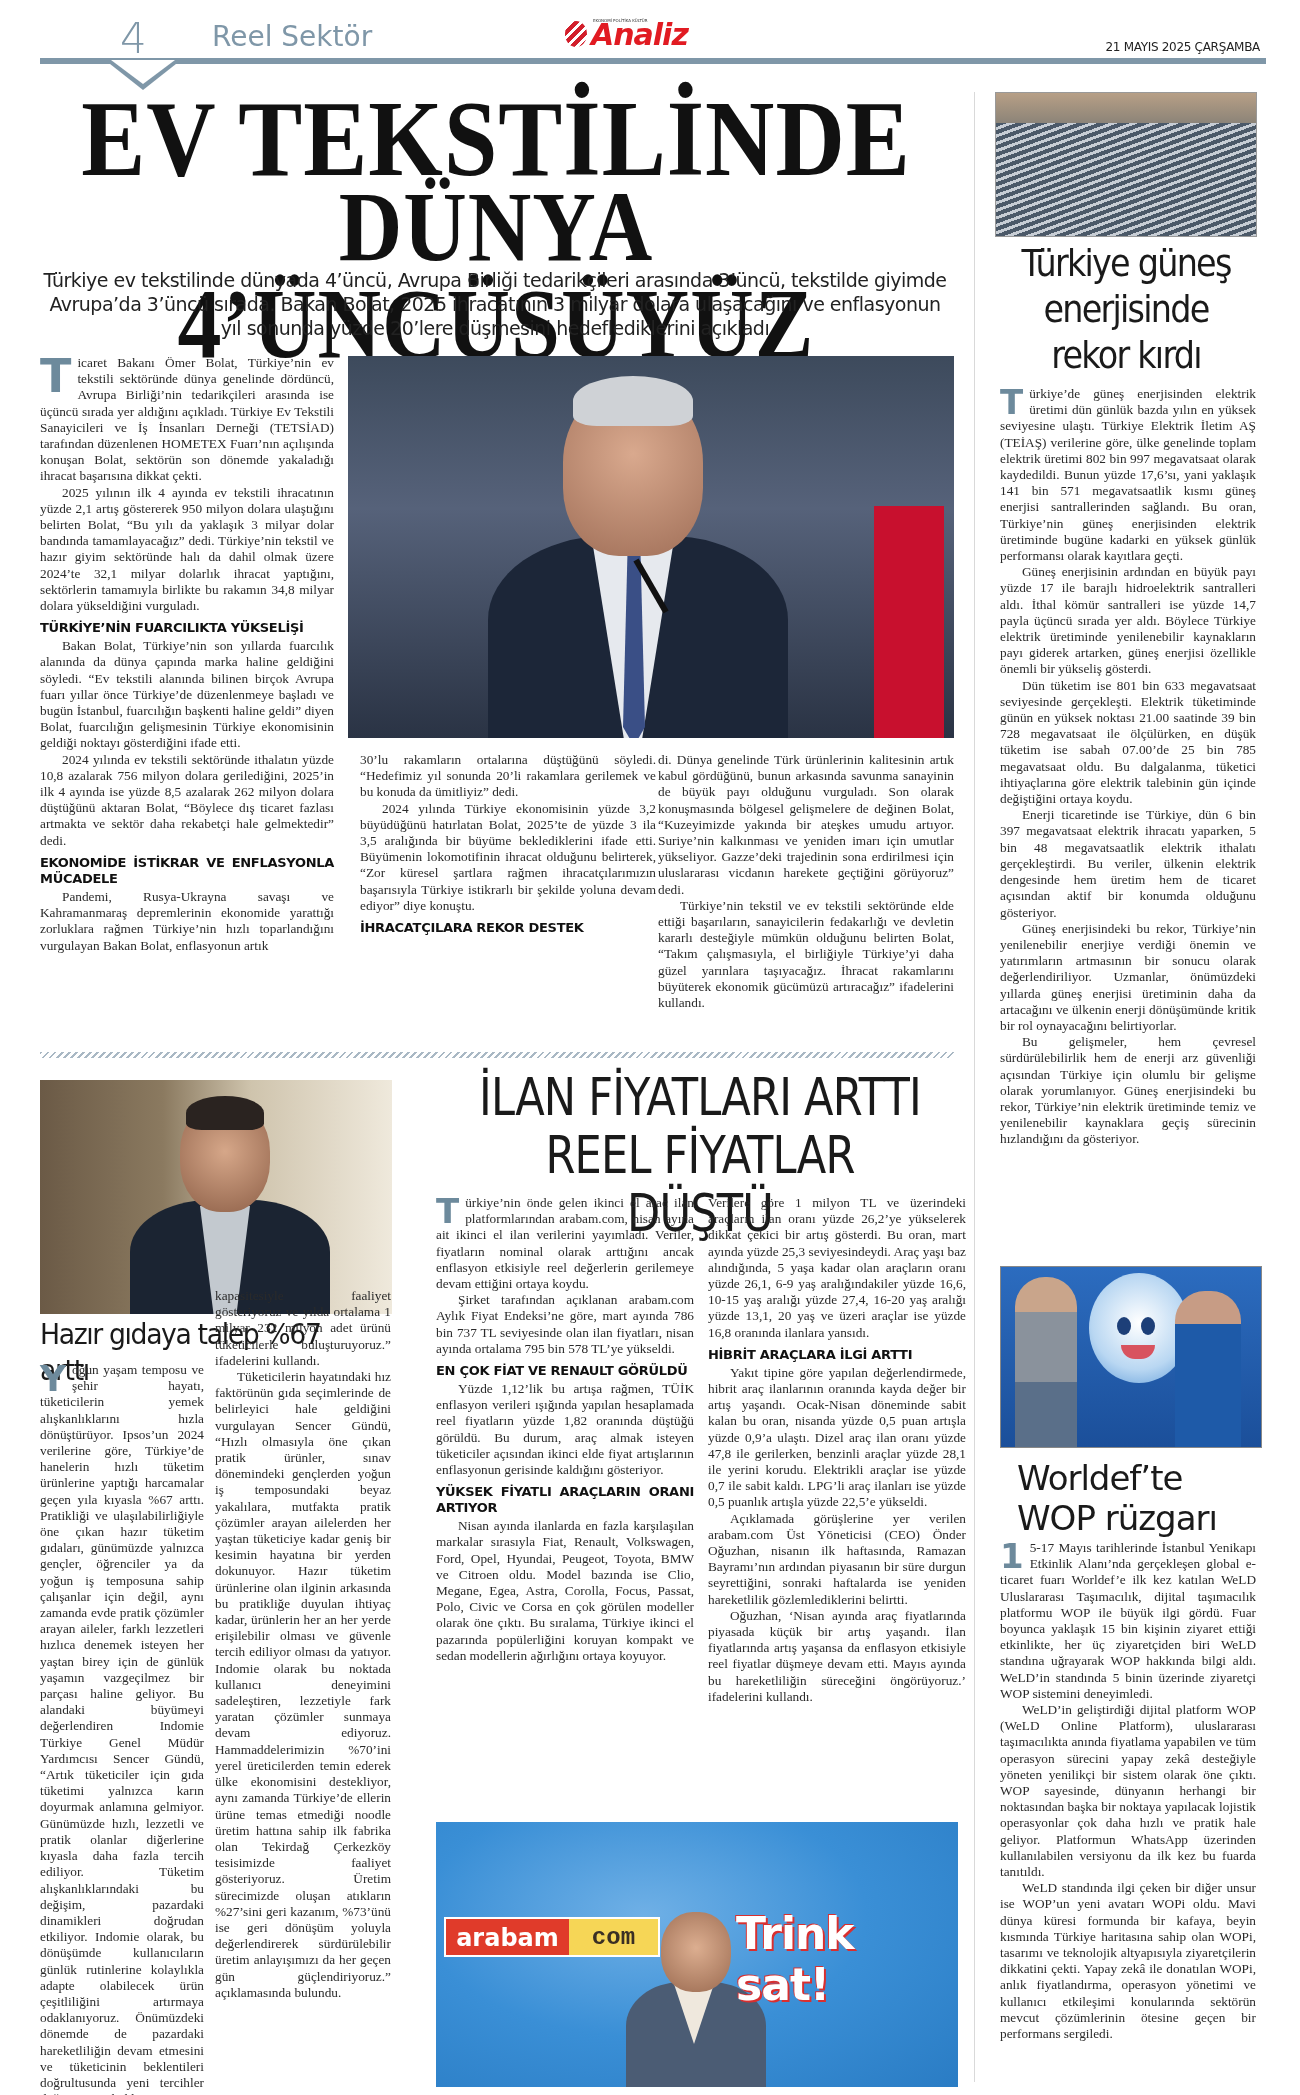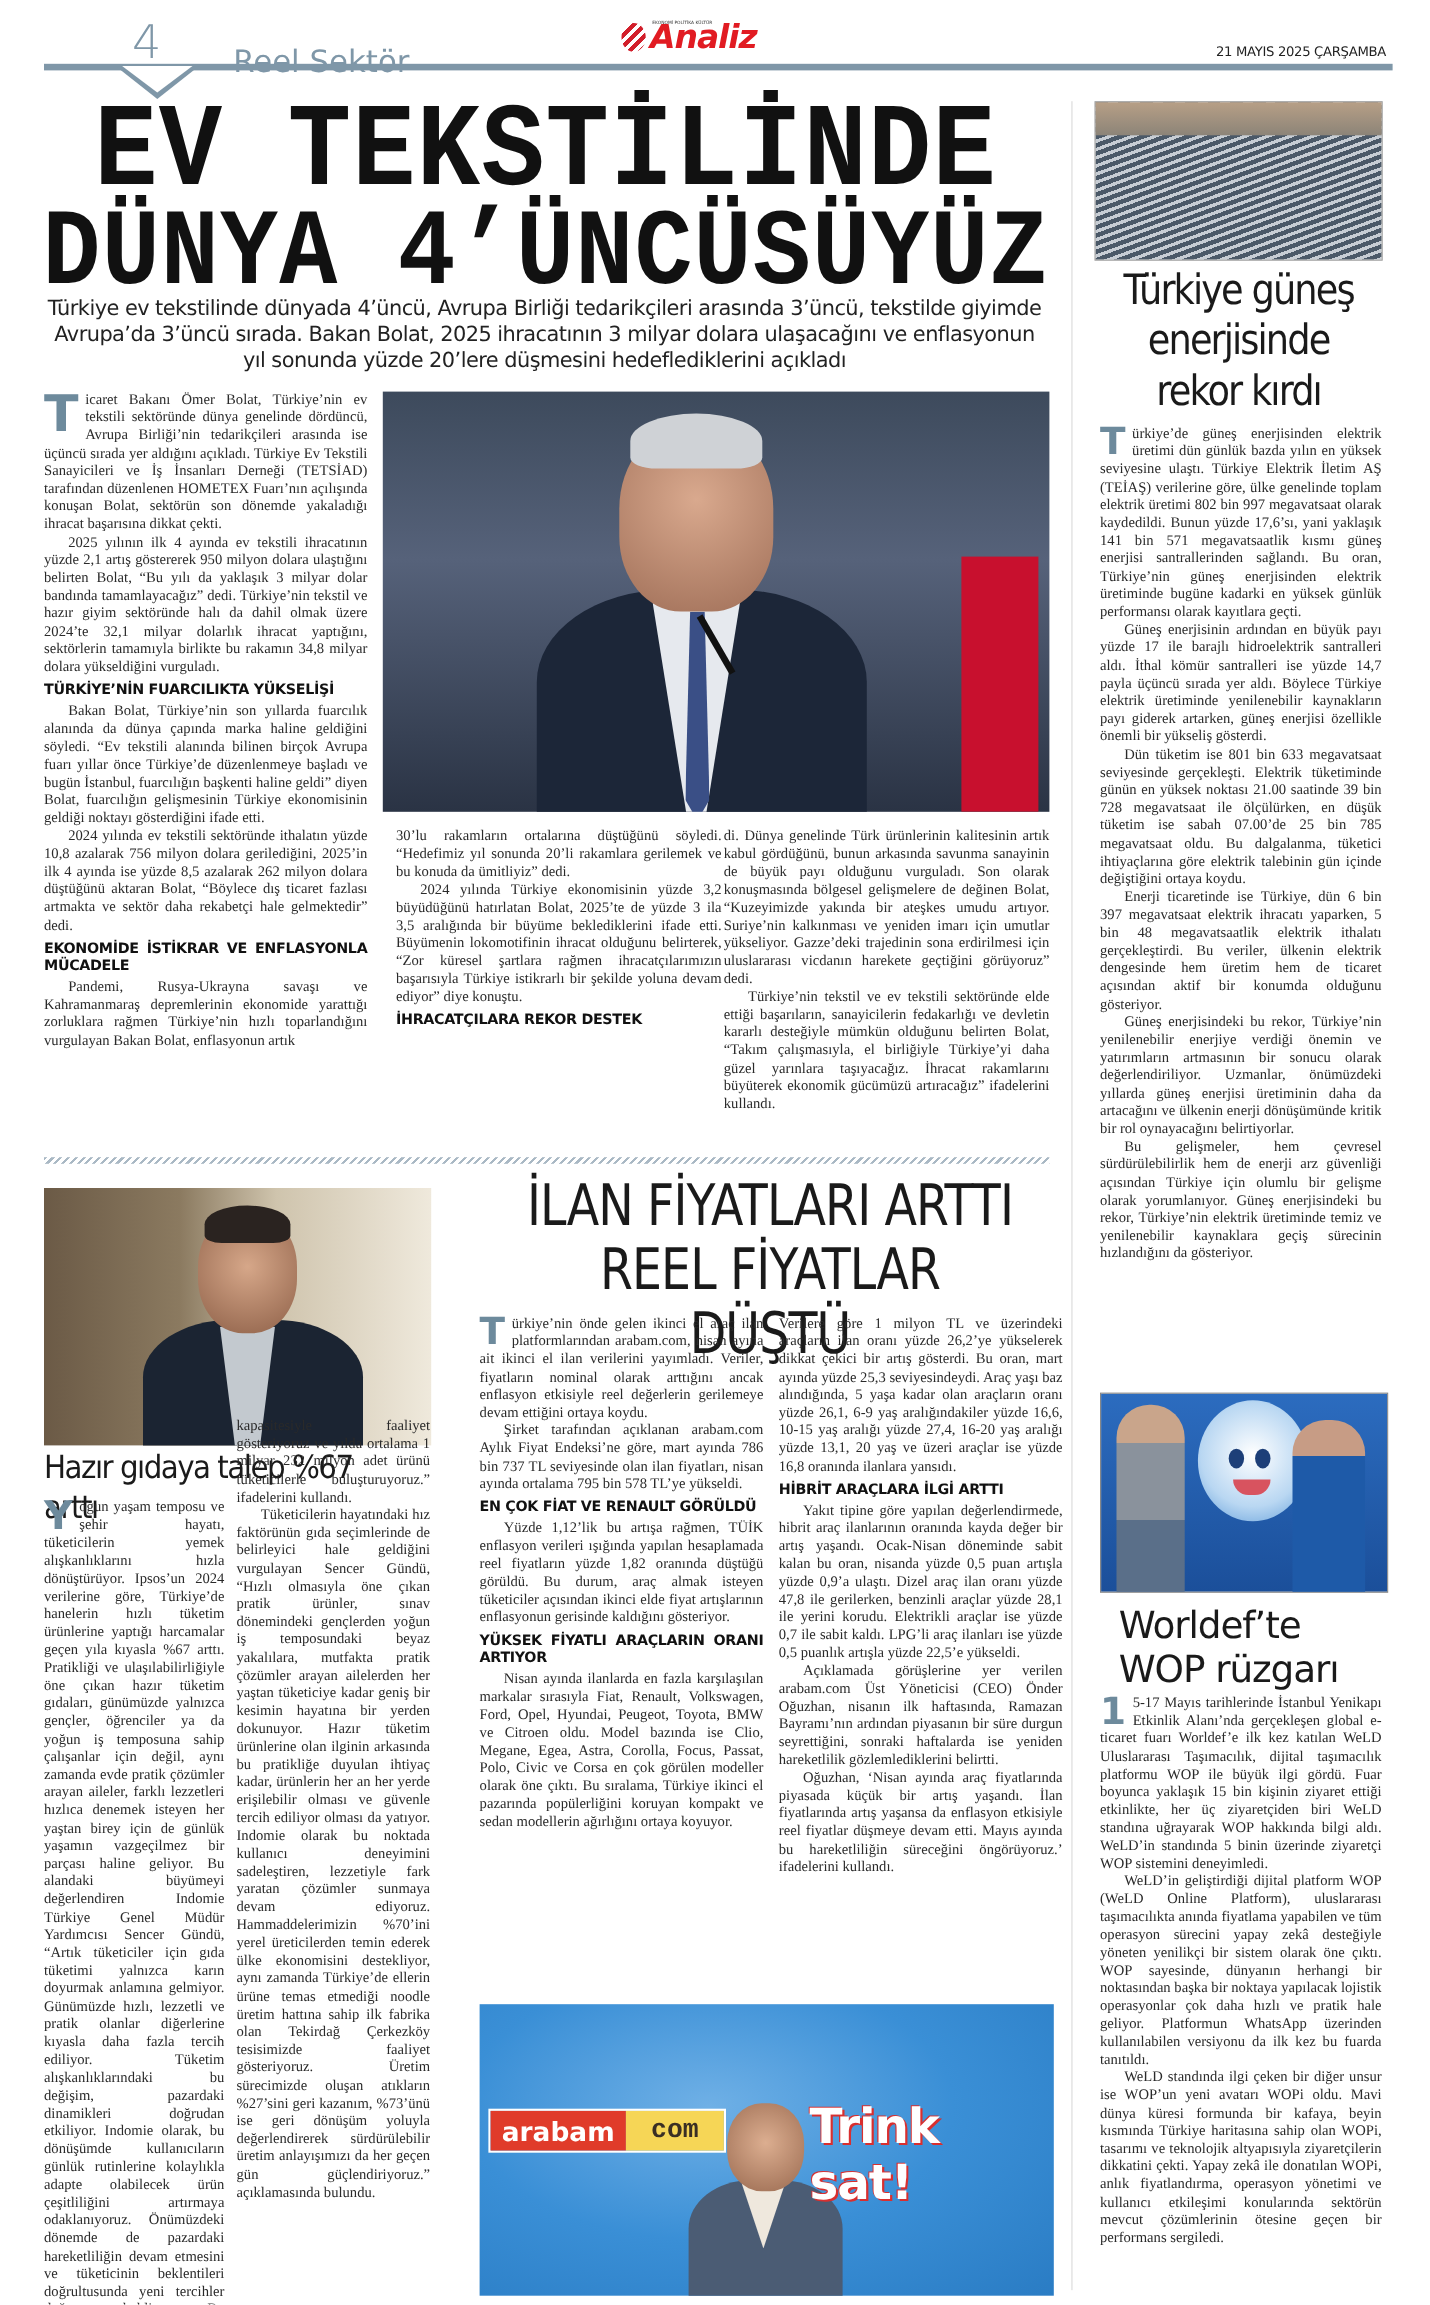--- a/index.html
+++ b/index.html
@@ -3,32 +3,32 @@
 <meta charset="utf-8">
 <style>
   * { box-sizing: border-box; margin: 0; padding: 0; }
   html, body { width: 1300px; height: 2095px; background: #ffffff; overflow: hidden; }
   body { position: relative; font-family: "Liberation Serif", "DejaVu Serif", serif; color: #222; }
 
   .abs { position: absolute; }
 
   
   .page-num { left: 120px; top: 14px; font-family: "DejaVu Sans", sans-serif; font-size: 42px; color: #7f97a8; font-weight: 300; }
-  .section-name { left: 212px; top: 20px; font-family: "DejaVu Sans", sans-serif; font-size: 28px; color: #7f97a8; margin-top: 19px; }
+  .section-name { left: 212px; top: 20px; font-family: "DejaVu Sans", sans-serif; font-size: 28px; color: #7f97a8; }
   .head-rule { left: 40px; top: 58px; width: 1226px; height: 6px; background: #7f97a8; }
   .head-chevron { left: 105px; top: 60px; width: 0; height: 0; border-left: 38px solid transparent; border-right: 38px solid transparent; border-top: 30px solid #7f97a8; }
   .head-chevron-inner { left: 111px; top: 60px; width: 0; height: 0; border-left: 32px solid transparent; border-right: 32px solid transparent; border-top: 24px solid #fff; }
   .logo { left: 565px; top: 14px; height: 40px; display: flex; align-items: center; gap: 4px; }
   .logo-mark { width: 22px; height: 26px; background: repeating-linear-gradient(135deg, #d21f2b 0 4px, #fff 4px 7px); border-radius: 50%; }
   .logo-text { font-family: "DejaVu Sans", sans-serif; font-weight: bold; font-size: 30px; color: #e11b22; letter-spacing: -1px; font-style: italic; }
   .logo-tag { position: absolute; left: 28px; top: 4px; font-size: 4px; color: #333; font-family: "DejaVu Sans", sans-serif; }
   .date { right: 40px; top: 40px; font-family: "DejaVu Sans", sans-serif; font-size: 12px; color: #222; letter-spacing: -0.3px; }
 
   
-  .headline { left: 36px; top: 92px; width: 920px; font-family: Liberation Mono, monospace; font-weight: 900; color: #111; line-height: 0.98; text-align: center; }
+  .headline { left: 36px; top: 92px; width: 920px; font-family: Liberation Serif, serif; font-weight: 900; color: #111; line-height: 0.98; text-align: center; }
   .headline .l1 { font-size: 96px; letter-spacing: 1px; transform: scaleY(1.12); display: block; font-weight: bold; }
   .headline .l2 { font-size: 88px; letter-spacing: 1px; transform: scaleY(1.12); display: block; font-weight: bold; margin-top: 4px; }
   .standfirst { left: 40px; top: 268px; width: 910px; font-family: "DejaVu Sans", sans-serif; font-size: 19px; line-height: 24px; text-align: center; color: #222; letter-spacing: -0.5px; }
 
   
   .col { font-size: 13.3px; line-height: 16.2px; text-align: justify; hyphens: auto; color: #2a2a2a; }
   .col p { text-indent: 22px; }
   .col p.first { text-indent: 0; }
   .dropcap { float: left; font-family: "DejaVu Sans", sans-serif; font-weight: bold; color: #6d8a9c; font-size: 46px; line-height: 38px; margin: 2px 6px 0 0; }
   .sub { font-family: "DejaVu Sans", sans-serif; font-weight: bold; font-size: 13px; line-height: 16px; color: #111; margin: 6px 0 2px; text-indent: 0 !important; letter-spacing: -0.3px; }

